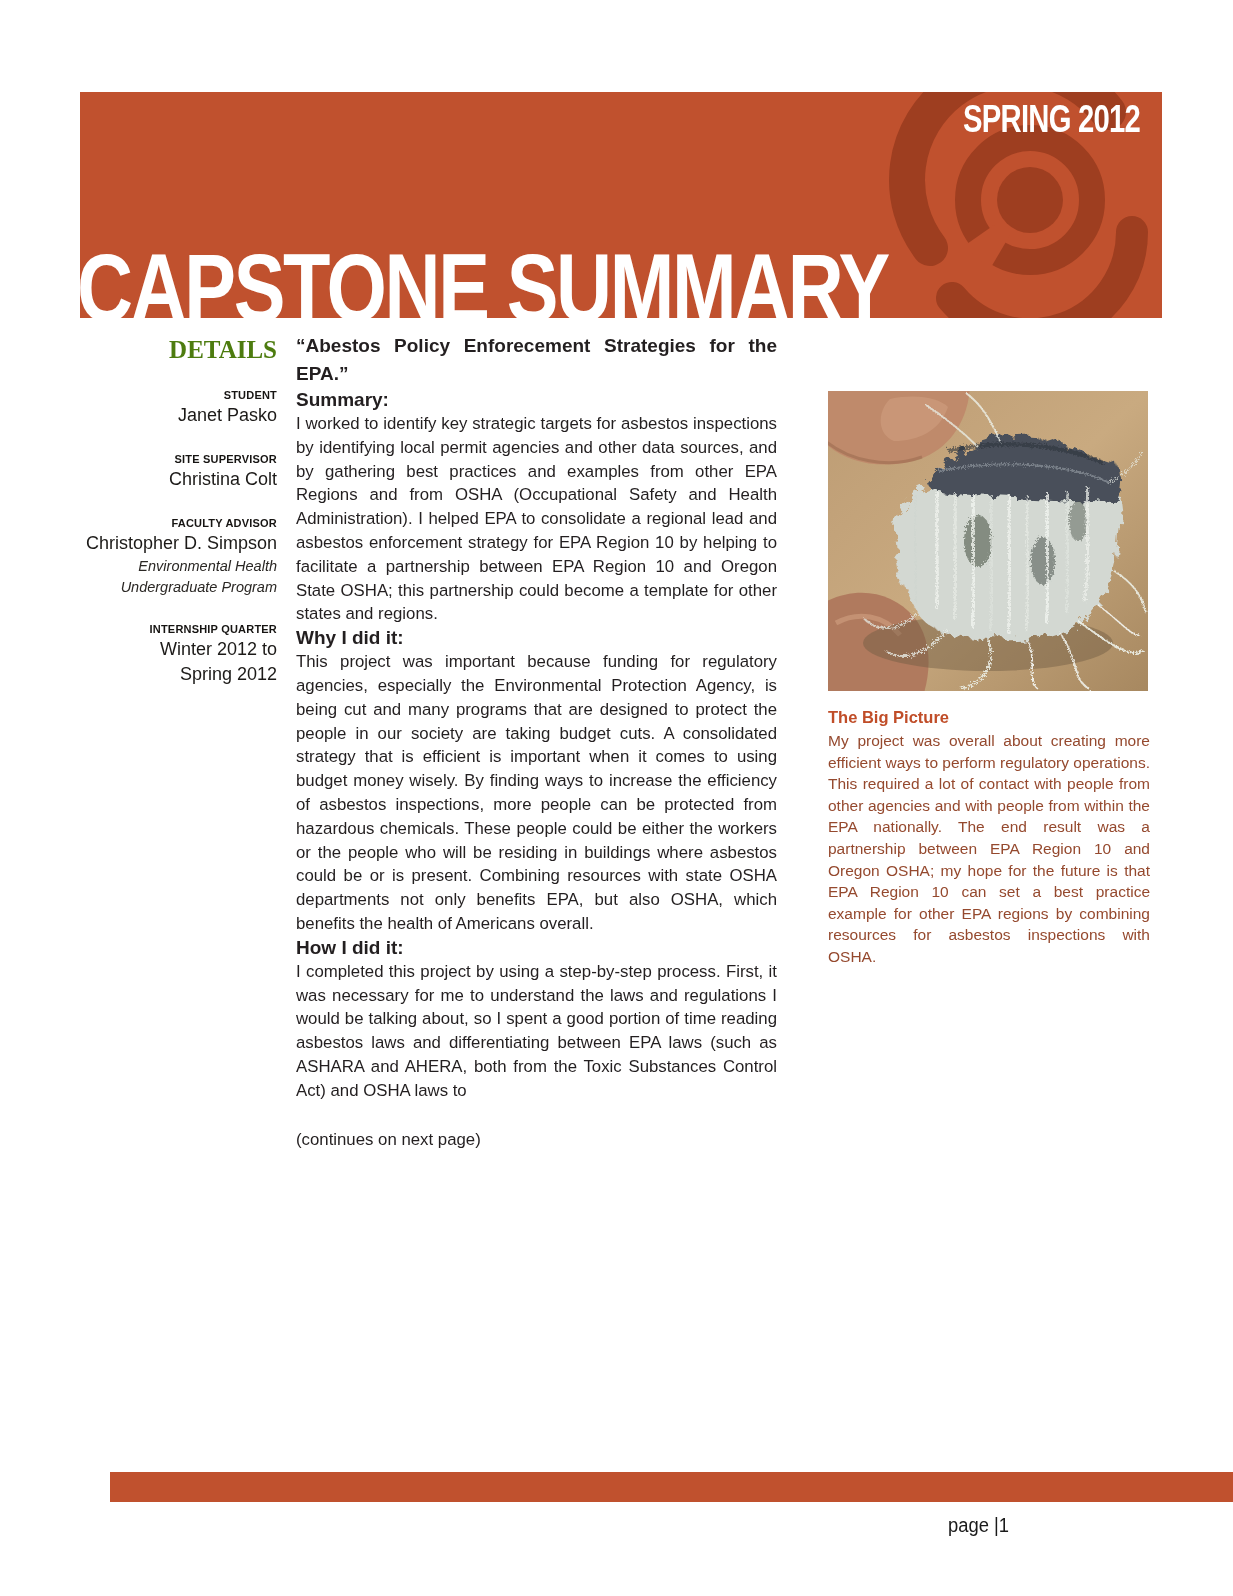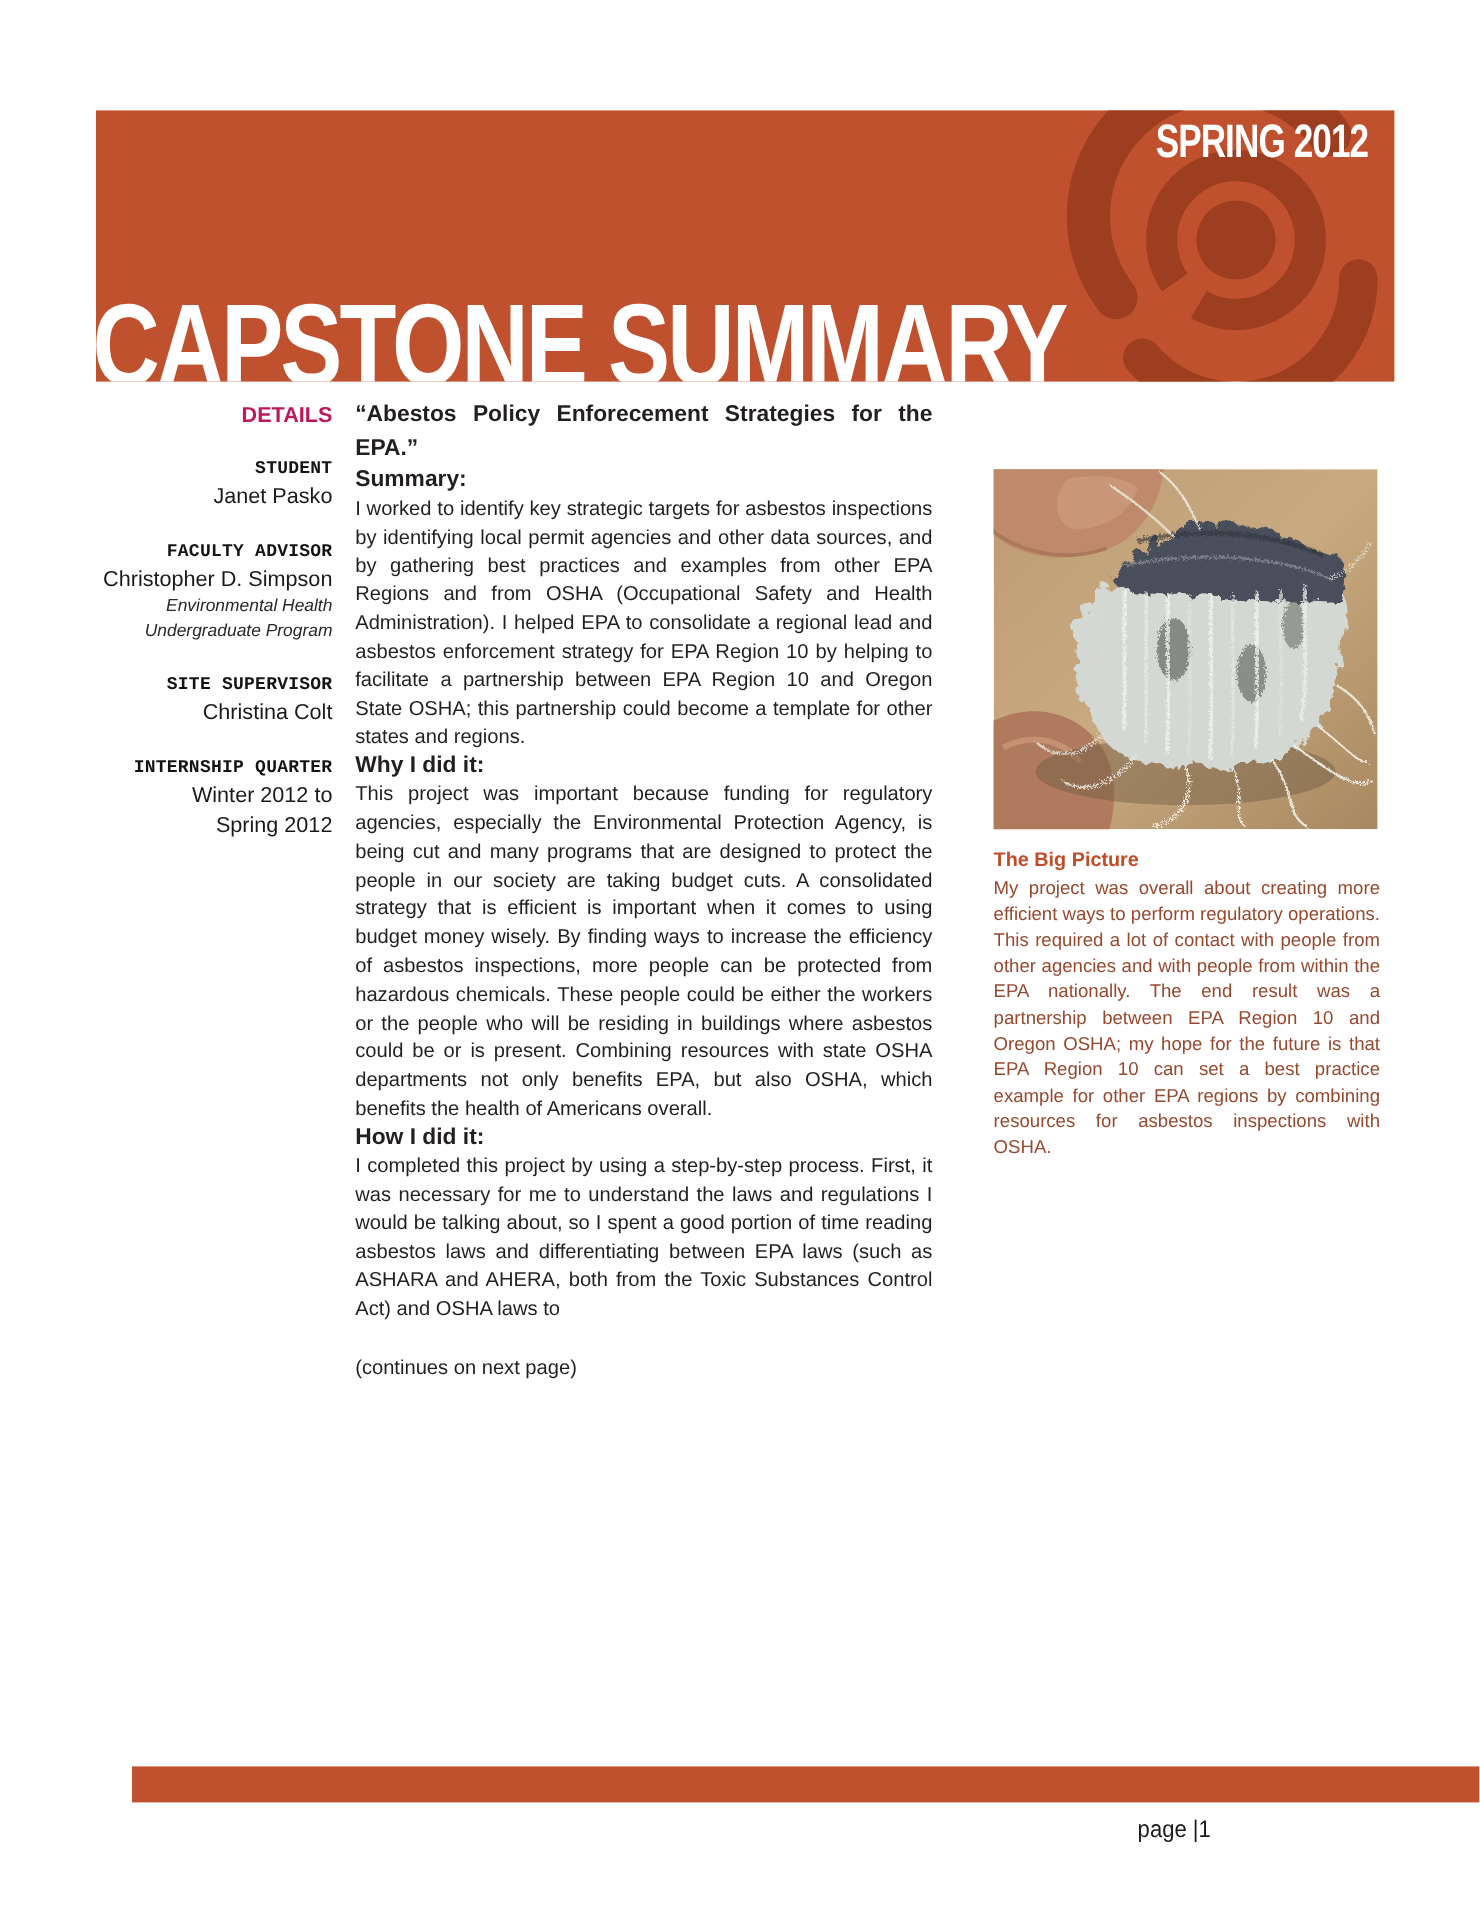--- a/index.html
+++ b/index.html
@@ -12,23 +12,23 @@
     background:#c0512e;overflow:hidden;}
   .issue{position:absolute;top:5px;right:22px;color:#fff;font-weight:bold;
     font-size:39px;letter-spacing:-1px;transform:scaleX(.75);transform-origin:right top;
     white-space:nowrap;}
   .masthead{position:absolute;left:-3px;top:147px;color:#fff;font-weight:bold;
     font-size:97px;letter-spacing:-3px;line-height:1;transform:scaleX(.8);
     transform-origin:left top;white-space:nowrap;}
   .swirl{position:absolute;left:800px;top:-42px;width:300px;height:300px;}
   
   .sidebar{position:absolute;left:77px;top:336px;width:200px;text-align:right;}
-  .details-heading{margin:0;color:#be185d;font-size:18px;font-weight:bold;letter-spacing:0;}
+  .details-heading{margin:0;color:#4d7c0f;font-size:25px;font-weight:bold;letter-spacing:0;font-family:Liberation Serif, serif;}
   .field{margin-top:25px;}
-  .field-label{font-size:15px;font-weight:bold;letter-spacing:.2px;color:#161412;font-family:Liberation Mono, monospace;}
+  .field-label{font-size:11px;font-weight:bold;letter-spacing:.2px;color:#161412;}
   .field-value{font-size:18px;line-height:25px;color:#1c1a18;white-space:pre-line;margin-top:2px;}
   .field-note{font-size:14.5px;line-height:21px;font-style:italic;color:#2a2724;white-space:pre-line;}
   
   .article{position:absolute;left:296px;top:332px;width:481px;}
   .article h1{margin:0;font-size:19px;line-height:28px;font-weight:bold;text-align:justify;}
   .article h3{font-size:19px;line-height:24px;font-weight:bold;margin:0;}
   .article p{font-size:16.8px;line-height:23.8px;text-align:justify;margin:0;}
   .mt-h-summary{margin-top:40px;}
   .mt-p1{margin-top:31px;}
   .mt-h-why{margin-top:32px;}
@@ -69,29 +69,29 @@
 <aside class="sidebar">
   <h2 class="details-heading">DETAILS</h2>
 
   <div class="field">
     <div class="field-label">STUDENT</div>
     <div class="field-value">Janet Pasko</div>
   </div>
 
 
   <div class="field">
+    <div class="field-label">SITE SUPERVISOR</div>
+    <div class="field-value">Christina Colt</div>
+  </div>
+
+  <div class="field">
     <div class="field-label">FACULTY ADVISOR</div>
     <div class="field-value">Christopher D. Simpson</div>
     <div class="field-note">Environmental Health
 Undergraduate Program</div>
-  </div>
-
-  <div class="field">
-    <div class="field-label">SITE SUPERVISOR</div>
-    <div class="field-value">Christina Colt</div>
   </div>
 
   <div class="field">
     <div class="field-label">INTERNSHIP QUARTER</div>
     <div class="field-value">Winter 2012 to
 Spring 2012</div>
   </div>
 </aside>
 
 <main class="article">

